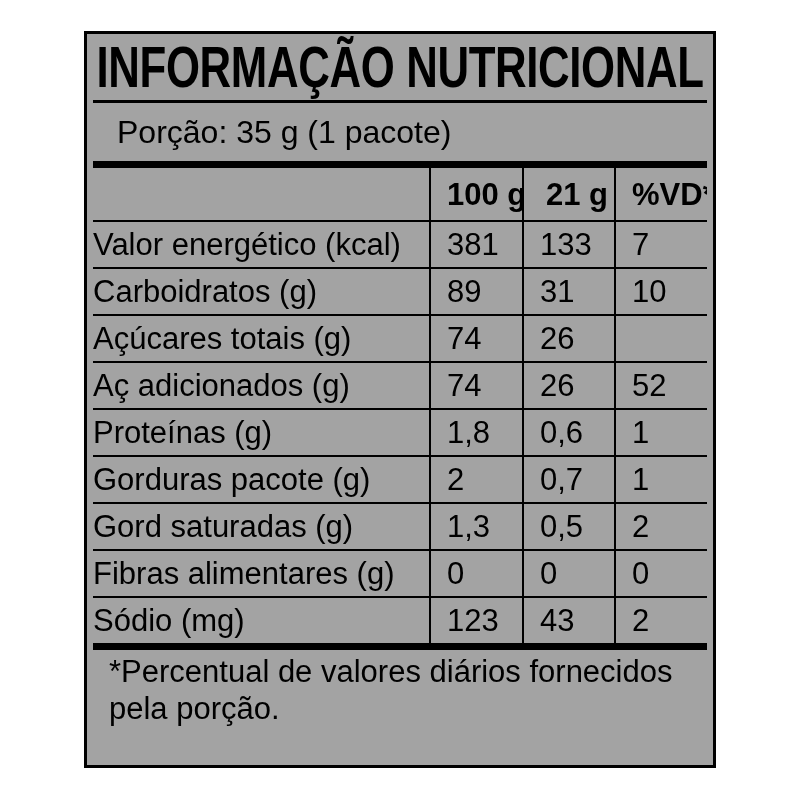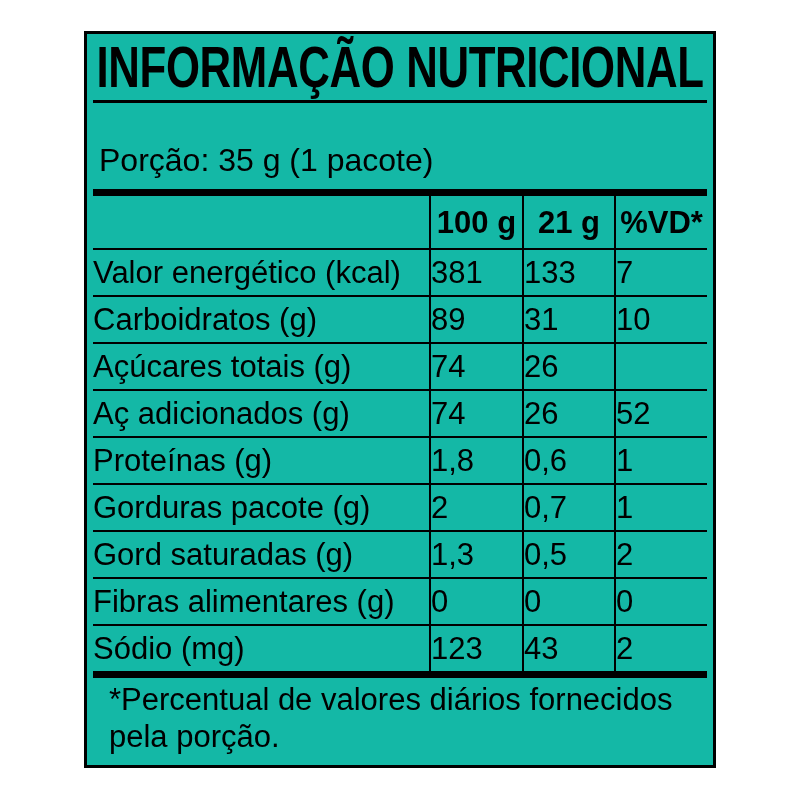--- a/index.html
+++ b/index.html
@@ -12,21 +12,21 @@
     color: #000000;
   }
   .label-box {
     position: absolute;
     left: 84px;
     top: 31px;
     width: 632px;
     height: 737px;
     box-sizing: border-box;
     border: 3px solid #000000;
-    background: #14b8a6;
+    background: #a3a3a3;
     overflow: hidden;
   }
   .title-wrap {
     height: 66px;
     display: flex;
     align-items: center;
     justify-content: center;
     overflow: visible;
   }
   .title {
@@ -40,22 +40,21 @@
   .rule-thin {
     height: 3px;
     background: #000000;
     margin: 0 6px;
   }
   .serving-row {
     height: 58px;
     display: flex;
     align-items: center;
     font-size: 32px;
-    padding-left: 12px;
-    margin-top: 28px;
+    padding-left: 30px;
   }
   .bar-thick {
     height: 7px;
     background: #000000;
     margin: 0 6px;
   }
   table.nutrition {
     border-collapse: collapse;
     table-layout: fixed;
     width: 614px;
@@ -74,20 +73,21 @@
   table.nutrition thead th {
     height: 52px;
     font-weight: bold;
     text-align: center;
   }
   table.nutrition tbody td {
     height: 45px;
   }
   table.nutrition .col-sep {
     border-left: 2px solid #000000;
+    padding-left: 16px;
   }
   table.nutrition td.num {
   }
   table.nutrition td.lbl {
     text-align: left;
   }
   table.nutrition tbody tr:last-child td {
     border-bottom: none;
   }
   .indent-0 { padding-left: 14px; margin-top: 44px; }

